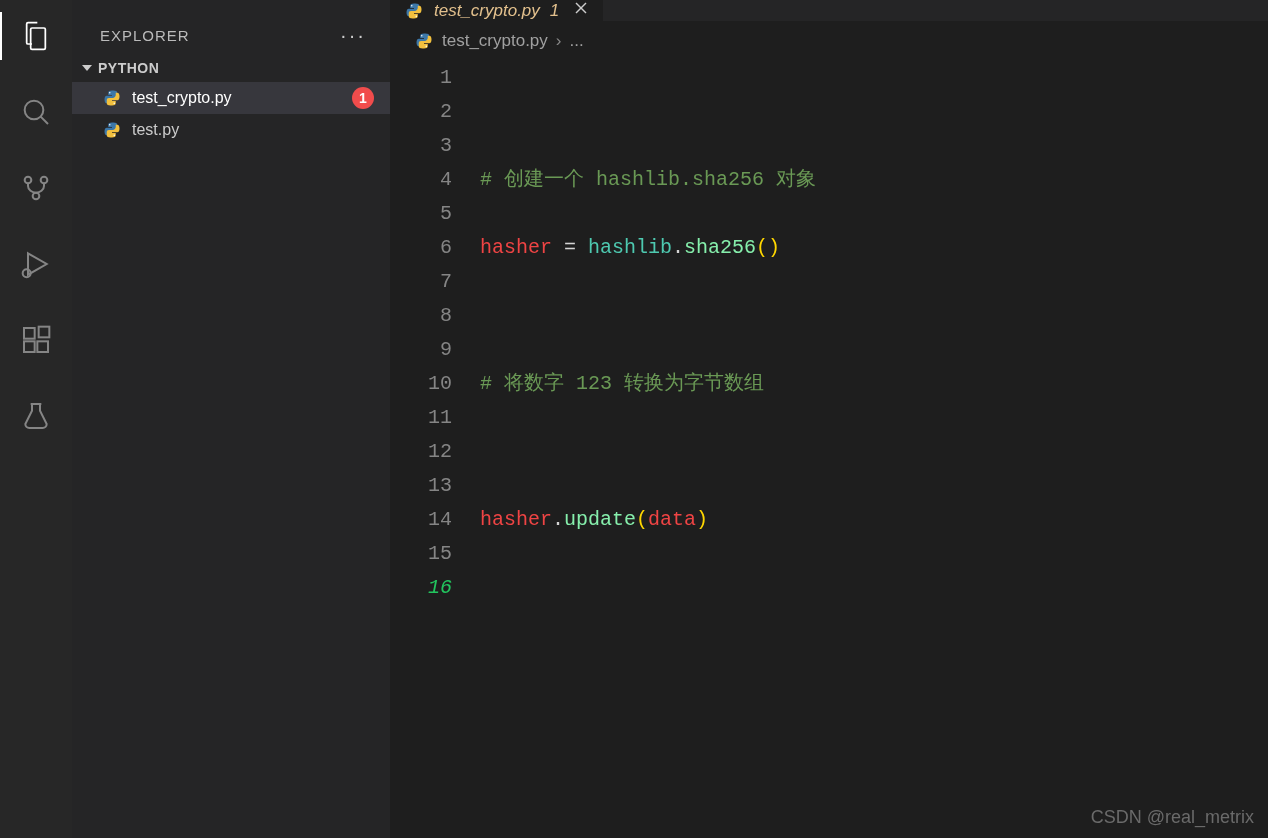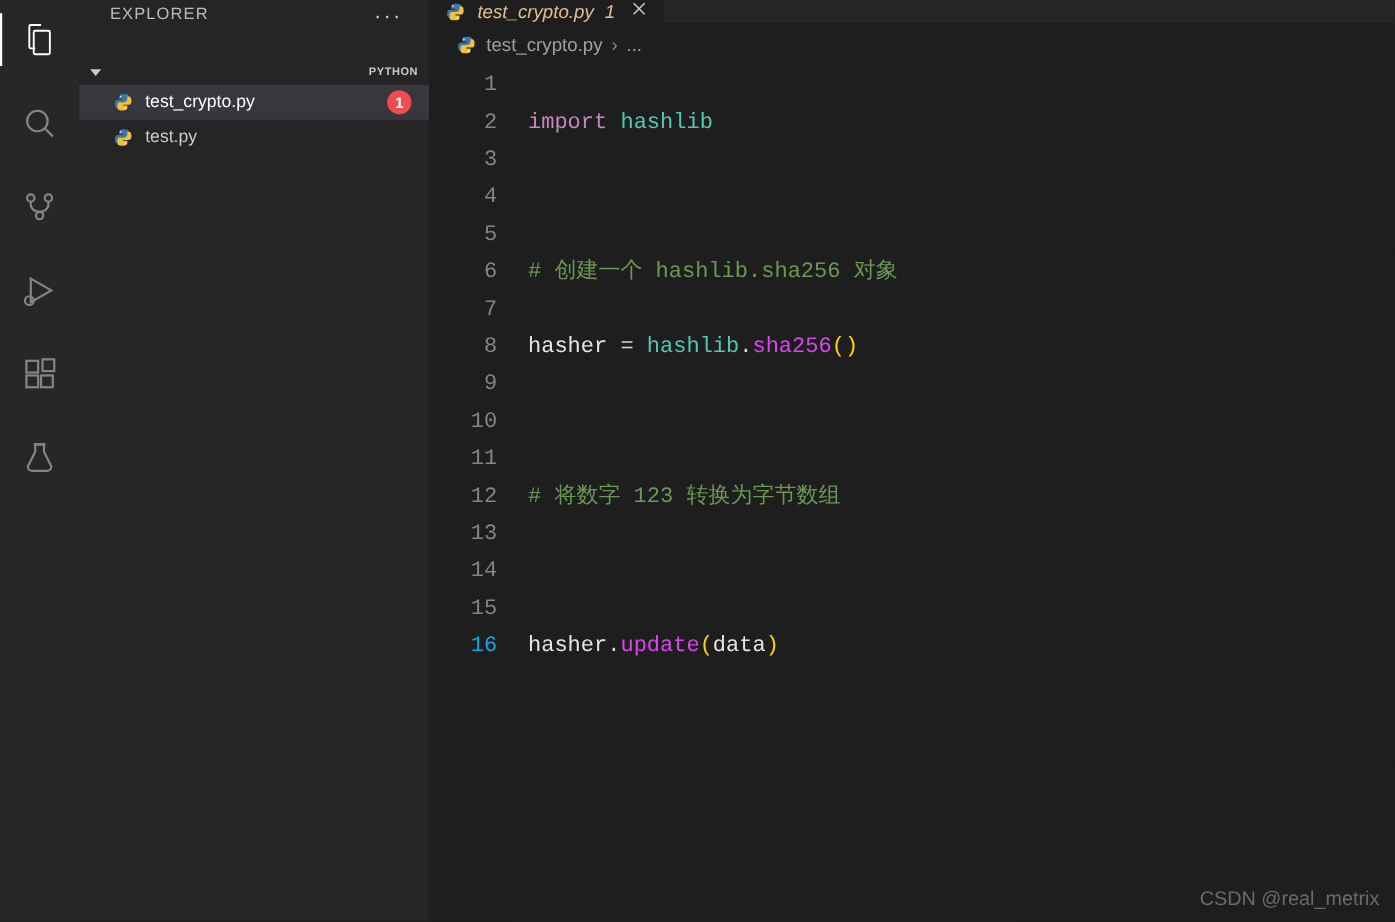--- a/index.html
+++ b/index.html
@@ -32,36 +32,35 @@
   content: ""; position: absolute; left: -12px; top: 0; height: 48px; width: 2px;
   background: #ffffff;
 }
 .sidebar {
   width: 318px; height: 100%;
   background: #252526;
   display: flex; flex-direction: column;
 }
 .sidebar-header {
   height: 54px;
-  display: flex; justify-content: space-between;
-  padding: 4px 24px 0 28px;
+  display: flex; align-items: center; justify-content: space-between;
+  padding: 16px 24px 0 28px;
   color: #bbbbbb;
   font-size: 15px;
   letter-spacing: 1px;
 }
 .folder-header {
   display: flex; align-items: center;
   padding: 6px 10px;
-  font-size: 10px;
+  font-size: 14px;
   font-weight: 700;
   color: #cccccc;
   letter-spacing: 0.5px;
   gap: 6px;
   cursor: pointer;
-  justify-content: space-between;
 }
 .file-item {
   display: flex; align-items: center;
   padding: 6px 0 6px 30px;
   font-size: 16px;
   gap: 10px;
   cursor: pointer;
   position: relative;
 }
 .file-item.active { background: #37373d; color: #ffffff; }
@@ -108,30 +107,30 @@
   font-size: 20px;
   line-height: 34px;
 }
 .gutter {
   width: 90px;
   text-align: right;
   padding-right: 28px;
   color: #858585;
   user-select: none;
 }
-.gutter .active-ln { color: #0ea5e9; font-weight:500; }
+.gutter .active-ln { color: #22c55e; font-weight:500;font-style:italic; }
 .code {
   flex: 1;
   white-space: pre;
 }
 .tok-kw { color: #c586c0; }
 .tok-mod { color: #4ec9b0; }
 .tok-com { color: #6a9955; }
-.tok-var { color: #e5e5e5; }
-.tok-fn { color: #d946ef; }
+.tok-var { color: #ef4444; }
+.tok-fn { color: #86efac; }
 .tok-num { color: #b5cea8; }
 .tok-op { color: #d4d4d4; }
 .tok-punc { color: #d4d4d4; }
 .bracket1 { color: #ffd700; }
 .python-icon {
   display: inline-flex; width: 20px; height: 20px; align-items:center; justify-content:center;
 }
 .watermark {
   position: absolute; bottom: 10px; right: 14px;
   color: #6a6a6a; font-size: 18px;
@@ -274,21 +273,20 @@
       <div>9</div>
       <div>10</div>
       <div>11</div>
       <div>12</div>
       <div>13</div>
       <div>14</div>
       <div>15</div>
       <div class="active-ln">16</div>
     </div>
     <div class="code">
-<div><span class="tok-kw">import</span> <span class="tok-mod">hashlib</span></div>
 <div>&nbsp;</div>
 <div class="tok-com"># 创建一个 hashlib.sha256 对象</div>
 <div><span class="tok-var">hasher</span><span class="tok-op"> = </span><span class="tok-mod">hashlib</span><span class="tok-punc">.</span><span class="tok-fn">sha256</span><span class="bracket1">(</span><span class="bracket1">)</span></div>
 <div>&nbsp;</div>
 <div class="tok-com"># 将数字 123 转换为字节数组</div>
 <div>&nbsp;</div>
 <div><span class="tok-var">hasher</span><span class="tok-punc">.</span><span class="tok-fn">update</span><span class="bracket1">(</span><span class="tok-var">data</span><span class="bracket1">)</span></div>
 <div>&nbsp;</div>
 
 

